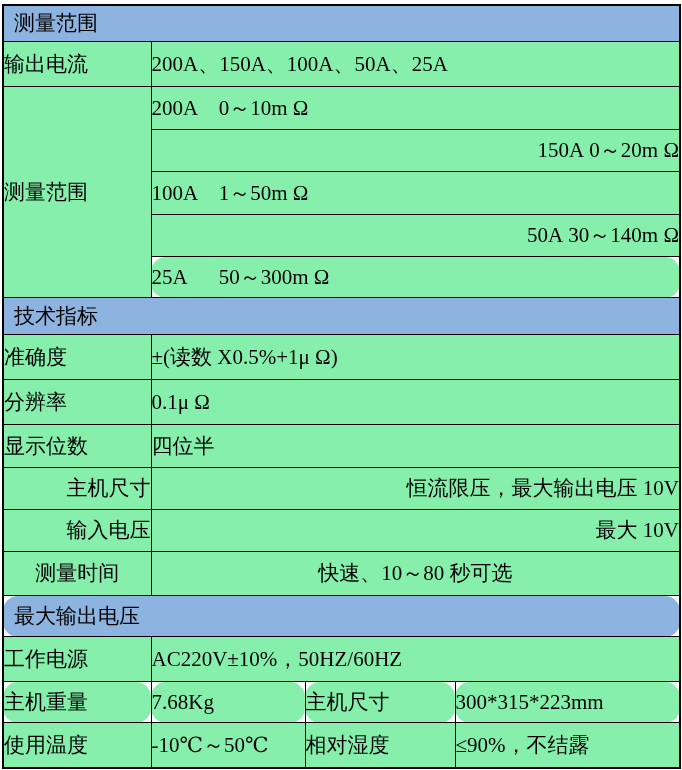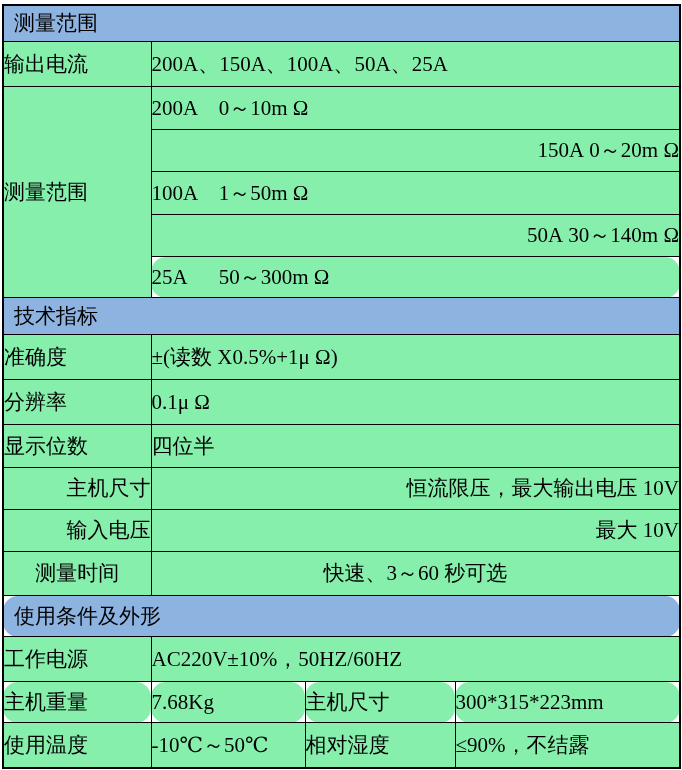--- a/index.html
+++ b/index.html
@@ -129,25 +129,25 @@
     <tr class="h42">
       <td class="label">主机尺寸</td>
       <td class="value" colspan="3">恒流限压，最大输出电压 10V</td>
     </tr>
     <tr class="h42">
       <td class="label">输入电压</td>
       <td class="value" colspan="3">最大 10V</td>
     </tr>
     <tr class="h44">
       <td class="label">测量时间</td>
-      <td class="value" colspan="3">快速、3～60 秒可选</td>
+      <td class="value" colspan="3">快速、10～80 秒可选</td>
     </tr>
 
     <tr class="sec h41">
-      <td colspan="4">使用条件及外形</td>
+      <td colspan="4">最大输出电压</td>
     </tr>
 
     <tr class="h45">
       <td class="label">工作电源</td>
       <td class="value" colspan="3">AC220V±10%，50HZ/60HZ</td>
     </tr>
 
     <tr class="h41">
       <td class="label">主机重量</td>
       <td class="value">7.68Kg</td>

